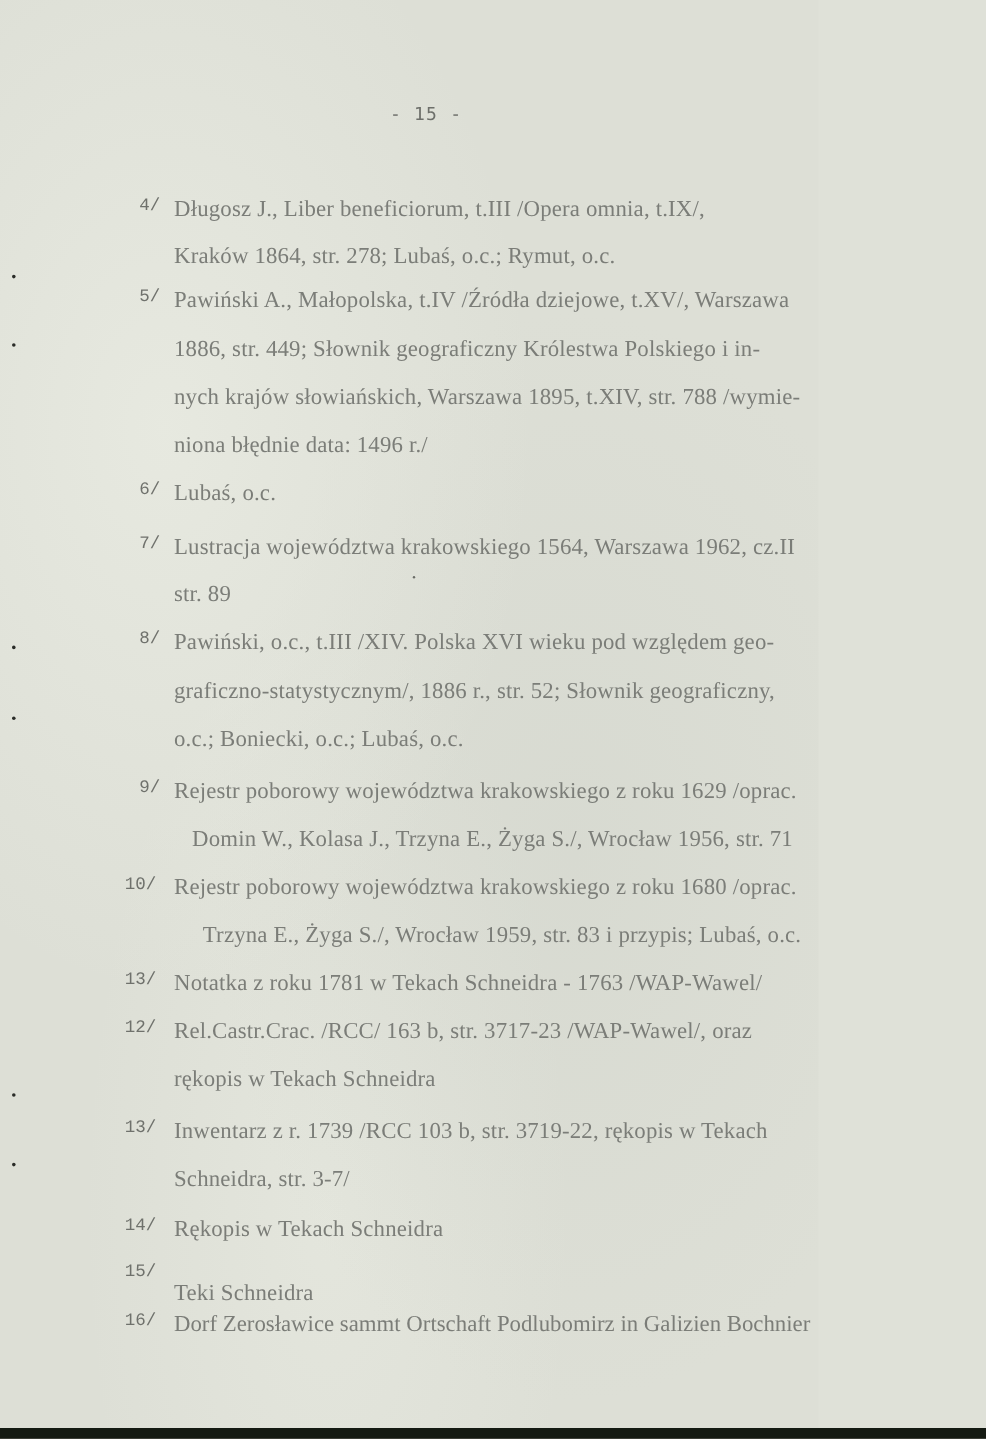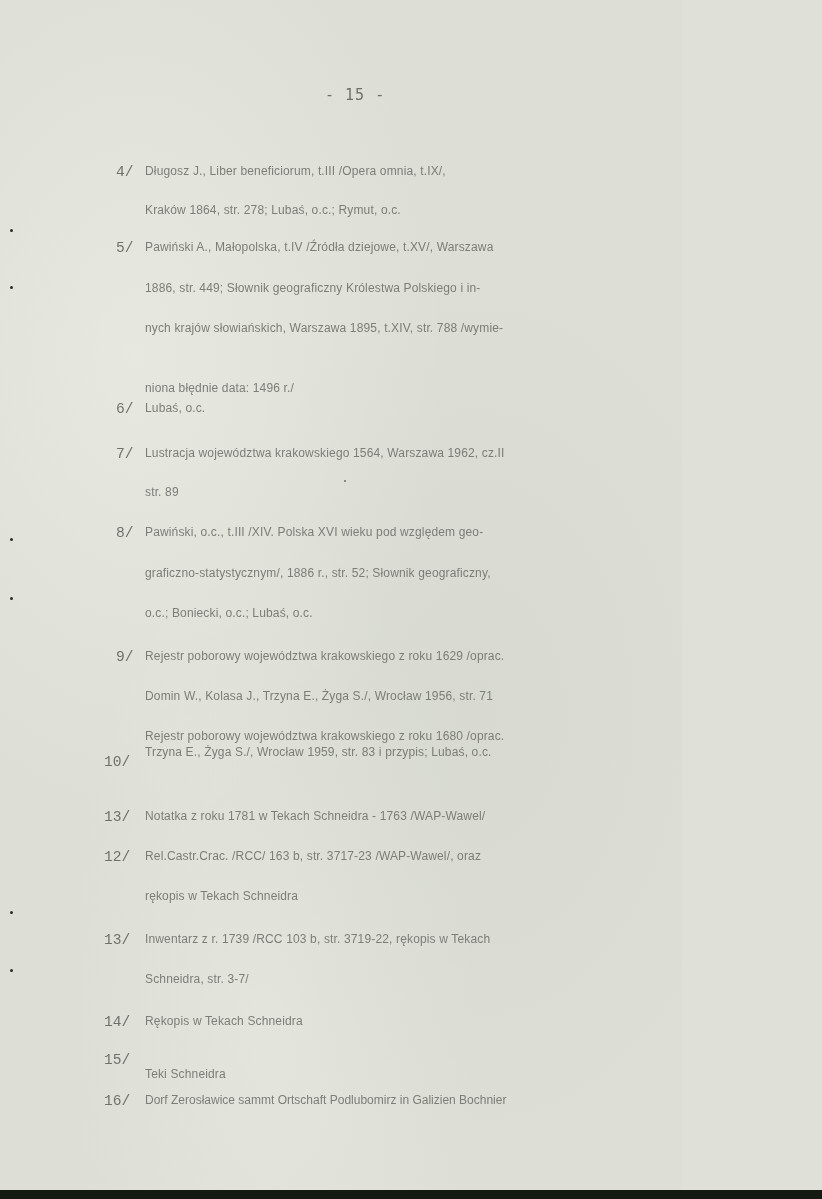--- a/index.html
+++ b/index.html
@@ -36,22 +36,22 @@
       top: 86px;
       left: 325px;
       font-family: "DejaVu Sans Mono", monospace;
       font-size: 15px;
       color: #6d6f6a;
       letter-spacing: 1px;
     }
     .line {
       position: absolute;
       left: 145px;
-      font-family: Liberation Sans, sans-serif;
-      font-size: 12px;
+      font-family: Liberation Serif, serif;
+      font-size: 19px;
       color: #7b7d78;
       white-space: pre;
       letter-spacing: 0.15px;
     }
     .num-col {
       position: absolute;
       font-family: "Liberation Mono", monospace;
       font-size: 14.6px;
       color: #6f716c;
       white-space: pre;
@@ -90,21 +90,21 @@
     <span class="num-col" style="left:116px;top:164px;">4/</span>
     <span class="line" style="top:164px;">Długosz J., Liber beneficiorum, t.III /Opera omnia, t.IX/,</span>
     <span class="line" style="top:203px;">Kraków 1864, str. 278; Lubaś, o.c.; Rymut, o.c.</span>
   </div>
 
   <div>
     <span class="num-col" style="left:116px;top:240px;">5/</span>
     <span class="line" style="top:240px;">Pawiński A., Małopolska, t.IV /Źródła dziejowe, t.XV/, Warszawa</span>
     <span class="line" style="top:281px;">1886, str. 449; Słownik geograficzny Królestwa Polskiego i in-</span>
     <span class="line" style="top:321px;">nych krajów słowiańskich, Warszawa 1895, t.XIV, str. 788 /wymie-</span>
-    <span class="line" style="top:361px;margin-top:20px;">niona błędnie data: 1496 r./</span>
+    <span class="line" style="top:361px;">niona błędnie data: 1496 r./</span>
   </div>
 
   <div>
     <span class="num-col" style="left:116px;top:401px;">6/</span>
     <span class="line" style="top:401px;text-align:center;">Lubaś, o.c.</span>
   </div>
 
   <div>
     <span class="num-col" style="left:116px;top:446px;">7/</span>
     <span class="line" style="top:446px;">Lustracja województwa krakowskiego 1564, Warszawa 1962, cz.II</span>
@@ -114,27 +114,27 @@
   <div>
     <span class="num-col" style="left:116px;top:525px;">8/</span>
     <span class="line" style="top:525px;">Pawiński, o.c., t.III /XIV. Polska XVI wieku pod względem geo-</span>
     <span class="line" style="top:566px;">graficzno-statystycznym/, 1886 r., str. 52; Słownik geograficzny,</span>
     <span class="line" style="top:606px;">o.c.; Boniecki, o.c.; Lubaś, o.c.</span>
   </div>
 
   <div>
     <span class="num-col" style="left:116px;top:649px;">9/</span>
     <span class="line" style="top:649px;">Rejestr poborowy województwa krakowskiego z roku 1629 /oprac.</span>
-    <span class="line" style="top:689px;">Domin W., Kolasa J., Trzyna E., Żyga S./, Wrocław 1956, str. 71</span>
+    <span class="line" style="top:689px;margin-left:15px;">Domin W., Kolasa J., Trzyna E., Żyga S./, Wrocław 1956, str. 71</span>
   </div>
 
   <div>
-    <span class="num-col" style="left:104px;top:754px;">10/</span>
+    <span class="num-col" style="left:104px;top:730px;">10/</span>
     <span class="line" style="top:729px;">Rejestr poborowy województwa krakowskiego z roku 1680 /oprac.</span>
-    <span class="line" style="top:745px;">Trzyna E., Żyga S./, Wrocław 1959, str. 83 i przypis; Lubaś, o.c.</span>
+    <span class="line" style="top:769px;margin-left:24px;">Trzyna E., Żyga S./, Wrocław 1959, str. 83 i przypis; Lubaś, o.c.</span>
   </div>
 
   <div>
     <span class="num-col" style="left:104px;top:809px;">13/</span>
     <span class="line" style="top:809px;">Notatka z roku 1781 w Tekach Schneidra - 1763 /WAP-Wawel/</span>
   </div>
 
   <div>
     <span class="num-col" style="left:104px;top:849px;">12/</span>
     <span class="line" style="top:849px;">Rel.Castr.Crac. /RCC/ 163 b, str. 3717-23 /WAP-Wawel/, oraz</span>

